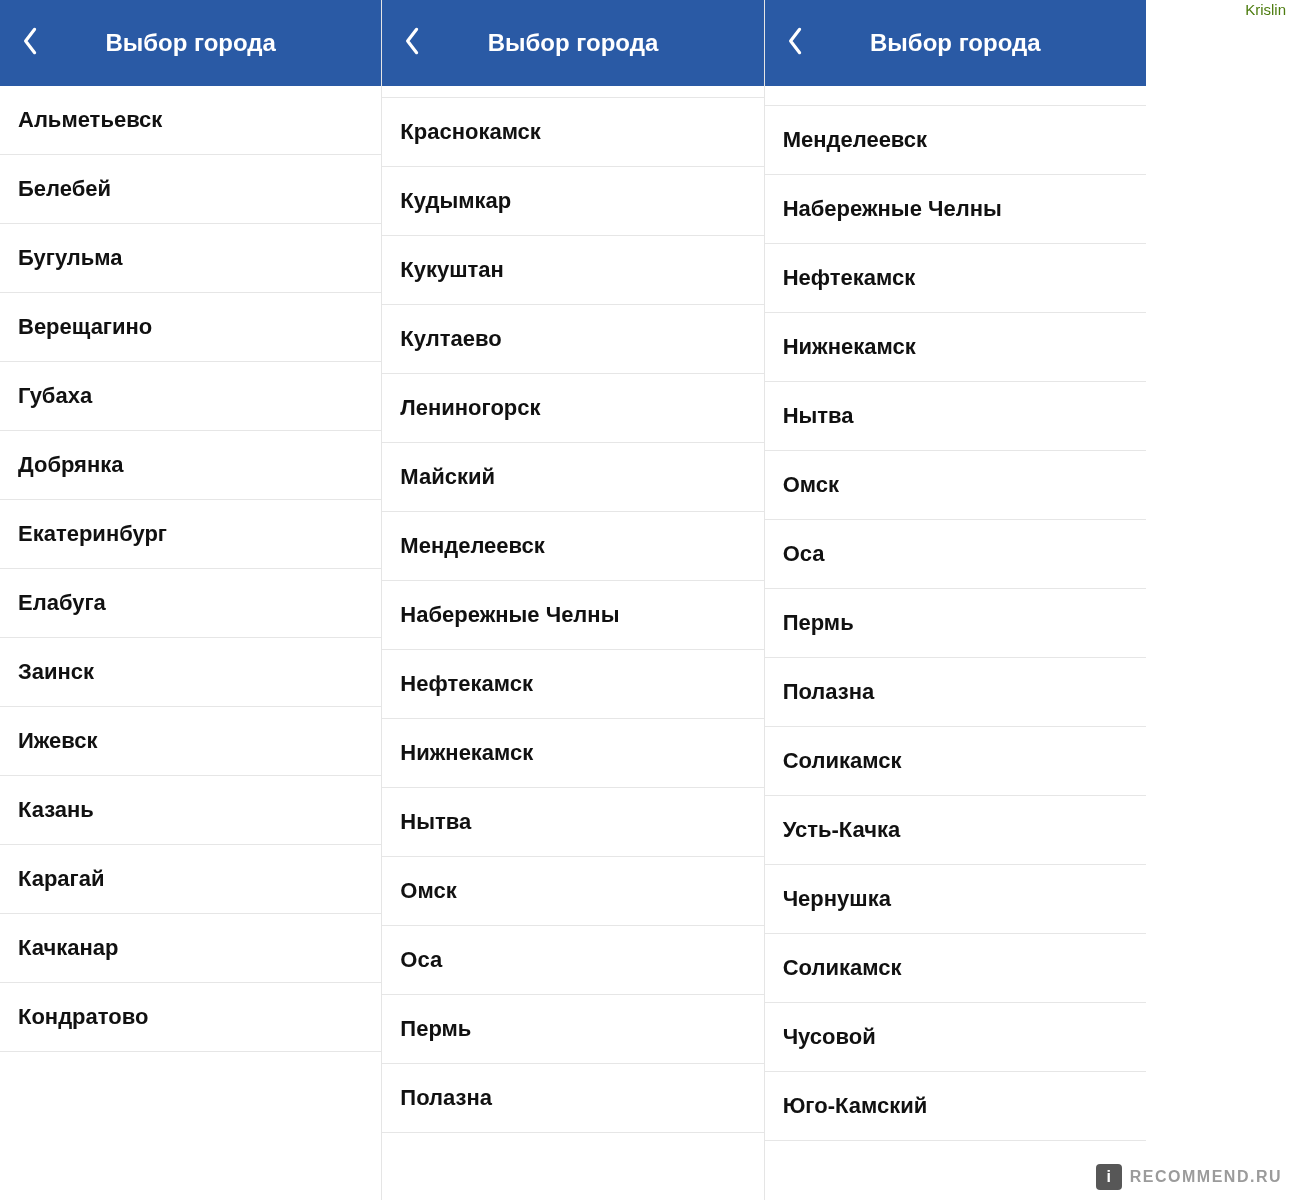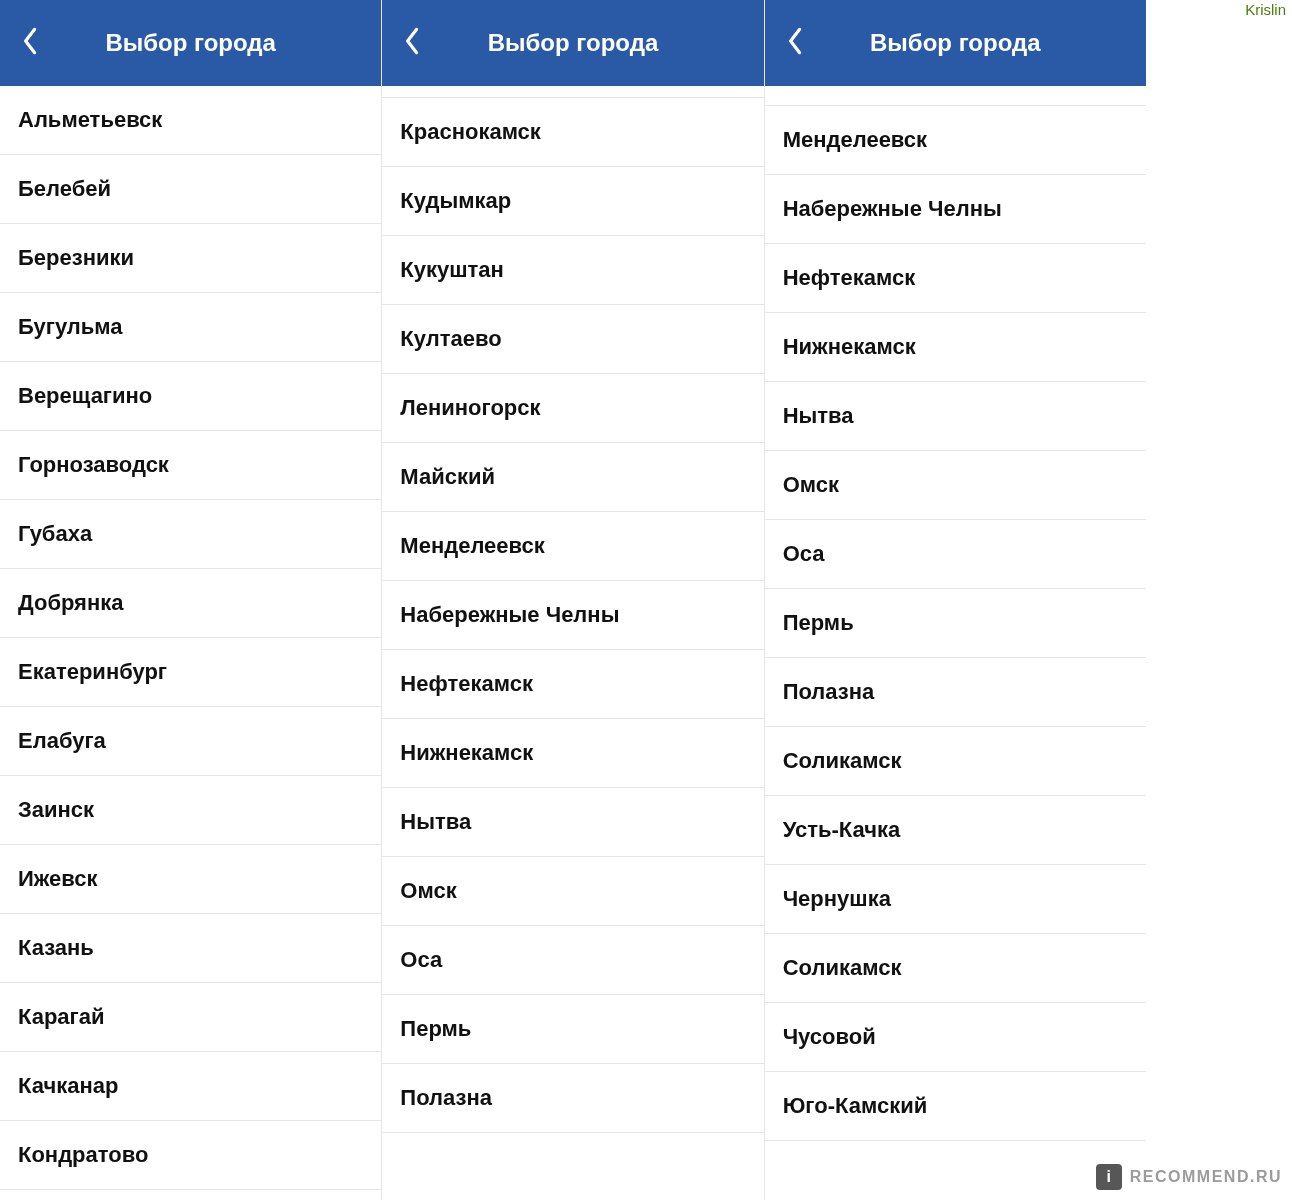--- a/index.html
+++ b/index.html
@@ -44,30 +44,24 @@
       <div class="nav-title">Выбор города</div>
     </div>
     <div class="list">
       <div class="item">
           <span>Альметьевск</span>
         </div>
       <div class="item">
           <span>Белебей</span>
         </div>
       <div class="item">
-          <span>Березники</span>
-        </div>
-      <div class="item">
           <span>Бугульма</span>
         </div>
       <div class="item">
           <span>Верещагино</span>
-        </div>
-      <div class="item">
-          <span>Горнозаводск</span>
         </div>
       <div class="item">
           <span>Губаха</span>
         </div>
       <div class="item">
           <span>Добрянка</span>
         </div>
       <div class="item">
           <span>Екатеринбург</span>
         </div>

